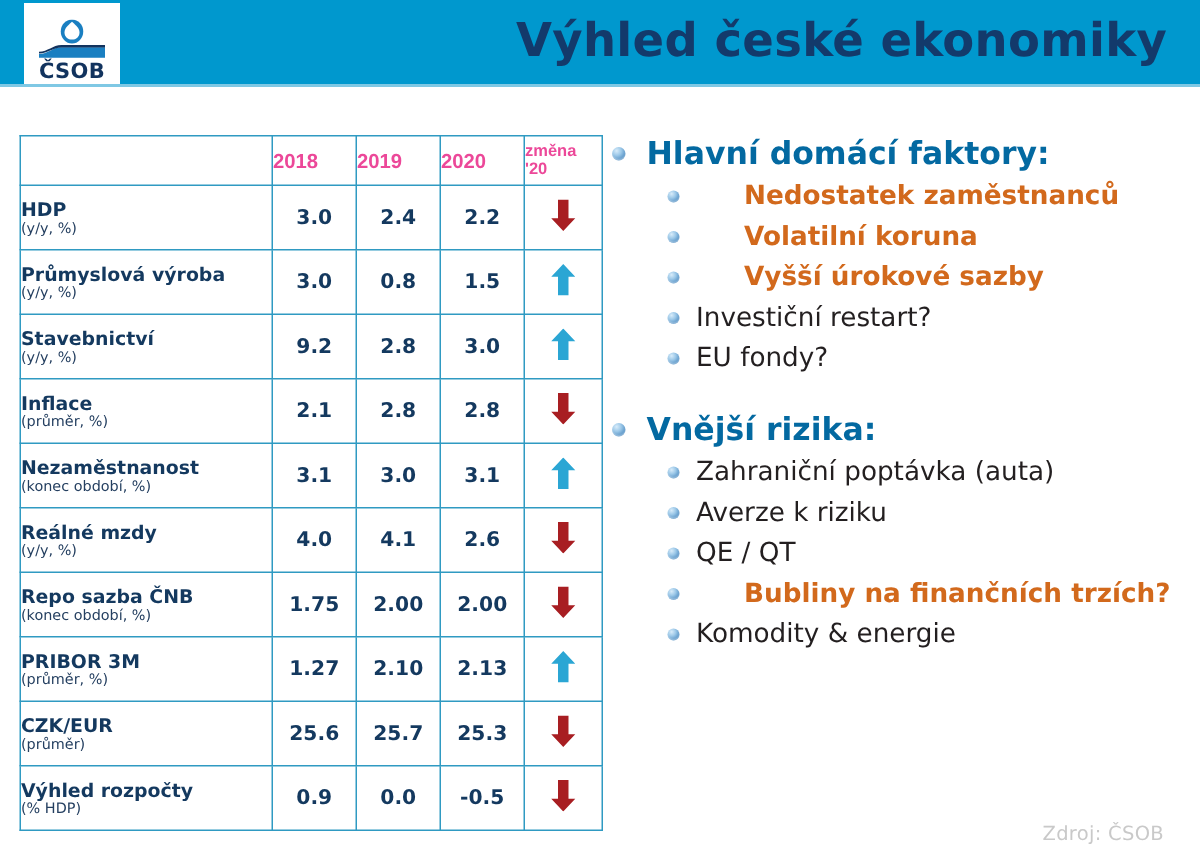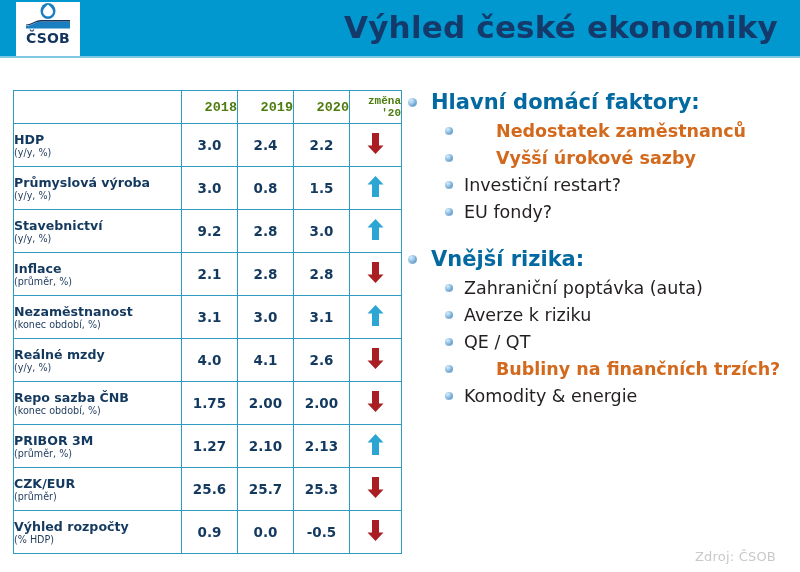--- a/index.html
+++ b/index.html
@@ -30,21 +30,21 @@
     width: 800px;
     height: 2px;
     background: #7fc8e4;
   }
   .logo-box {
     position: absolute;
     left: 16px; top: 2px;
     width: 64px; height: 54px;
     background: #ffffff;
     display: flex;
-    align-items: flex-start;
+    align-items: flex-end;
     justify-content: center;
   }
   .logo-inner {
     width: 52px; height: 44px;
     position: relative;
   }
   .logo-mark { position: absolute; left: 4px; top: 1px; }
   .logo-text {
     position: absolute;
     left: 0; right: 0; bottom: 1px;
@@ -85,25 +85,25 @@
     border: 1px solid #2f9ac2;
     padding: 0;
     vertical-align: middle;
   }
   col.c-label { width: 168px; }
   col.c-yr    { width: 56px; }
   col.c-chg   { width: 52px; }
 
   thead th {
     height: 32px;
-    font-family: Liberation Mono, monospace;
+    font-family: Liberation Sans, sans-serif;
     font-weight: bold;
     font-size: 13.5px;
-    color: #4d7c0f;
-    text-align: right;
+    color: #ec4899;
+    text-align: left;
   }
   thead th.empty { background: #ffffff; }
   th.chg-head {
     font-size: 11px;
     line-height: 12.5px;
     font-weight: bold;
   }
 
   tbody tr { height: 43px; }
   td.lbl {
@@ -369,20 +369,24 @@
       <div class="b-row b-l1">
         <span class="dot dot-l1"></span>
         <span class="h-l1">Hlavní domácí faktory:</span>
       </div>
       <div class="b-row b-l2">
         <span class="dot dot-l2"></span>
         <span class="t-l2 hl">Nedostatek zaměstnanců</span>
       </div>
       <div class="b-row b-l2">
         <span class="dot dot-l2"></span>
+        <span class="t-l2 hl">Volatilní koruna</span>
+      </div>
+      <div class="b-row b-l2">
+        <span class="dot dot-l2"></span>
         <span class="t-l2 hl">Vyšší úrokové sazby</span>
       </div>
       <div class="b-row b-l2">
         <span class="dot dot-l2"></span>
         <span class="t-l2">Investiční restart?</span>
       </div>
       <div class="b-row b-l2">
         <span class="dot dot-l2"></span>
         <span class="t-l2">EU fondy?</span>
       </div>

